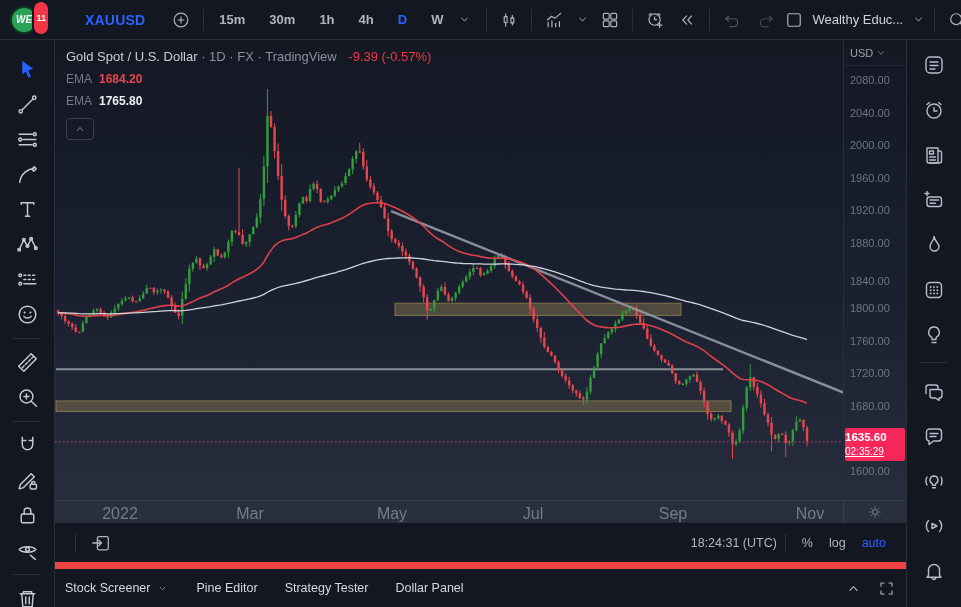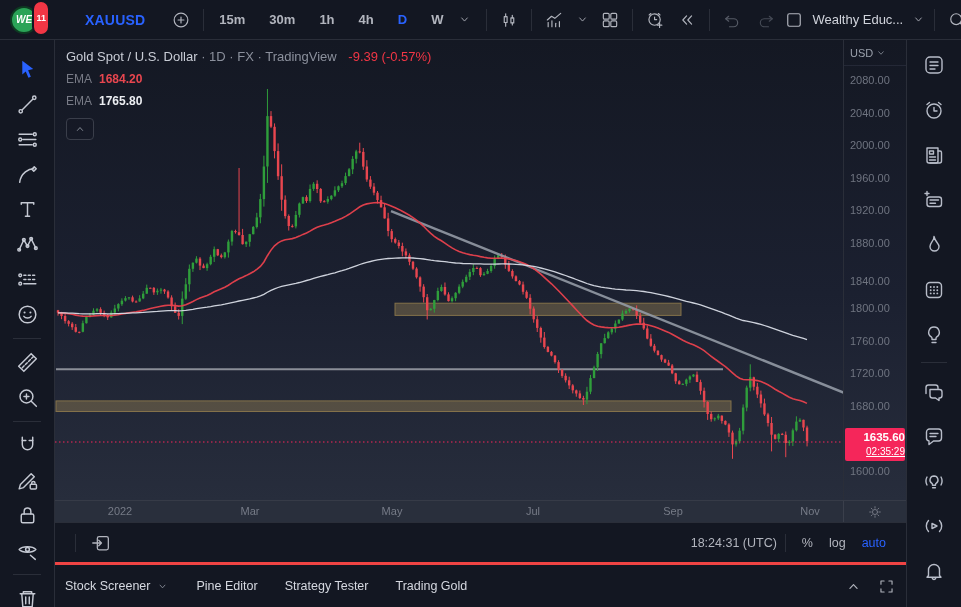--- a/index.html
+++ b/index.html
@@ -47,38 +47,38 @@
   #chart-change{color:#f23645;margin-left:8px;}
   .legend-row{display:flex;align-items:center;gap:7px;font-size:12px;height:22px;}
   #legend{position:absolute;left:11px;top:28px;z-index:5;}
   .legend-name{color:#787b86;}
   #collapse-btn{position:absolute;left:11px;top:78px;width:28px;height:22px;border:1px solid #3a3e4a;border-radius:4px;display:flex;align-items:center;justify-content:center;color:#9aa0ab;cursor:pointer;z-index:5;background:rgba(19,23,34,.4);}
   #collapse-btn .tb-ic{width:14px;height:14px;}
   
   #price-axis{position:absolute;left:843px;top:40px;width:63px;height:460px;background:linear-gradient(180deg,#141823 0%,#1b2030 55%,#272d3c 100%);border-left:1px solid #2a2e39;z-index:10;cursor:ns-resize;}
   #currency-label{position:absolute;left:0;top:0;width:100%;height:26px;display:flex;align-items:center;padding-left:6px;gap:2px;color:#9aa0ab;font-size:11px;border-bottom:1px solid #242836;cursor:pointer;}
   .price-label{position:absolute;left:6px;font-size:11px;color:#6f7480;}
-  #price-tag{position:absolute;left:1px;top:388px;width:60px;background:#f5265a;color:#fff;text-align:right;padding:2px 0 3px 0;border-radius:2px;line-height:1.3;}
+  #price-tag{position:absolute;left:1px;top:388px;width:60px;background:#f5265a;color:#fff;text-align:left;padding:2px 0 3px 0;border-radius:2px;line-height:1.3;}
   #price-tag .p{font-size:11.5px;font-weight:bold;}
   #price-tag .c{font-size:10px;text-decoration:underline;}
   
   #time-axis{position:absolute;left:55px;top:500px;width:851px;height:22px;background:#292f3c;border-top:1px solid #363b47;z-index:10;cursor:ew-resize;}
-  .time-tick{position:absolute;top:4px;transform:translateX(-50%);font-size:11px;color:#767b87;}
+  .time-tick{position:absolute;top:4px;transform:translateX(-50%);font-size:16px;color:#767b87;}
   #axis-corner{position:absolute;left:788px;top:0;width:63px;height:22px;border-left:1px solid #3a3f4b;display:flex;align-items:center;justify-content:center;}
   #sun-btn{width:16px;height:16px;color:#767b87;cursor:pointer;}
   
   #range-bar{position:absolute;left:55px;top:522px;width:851px;height:40px;background:#131722;border-top:1px solid #2a2e39;display:flex;align-items:center;padding:0 12px;z-index:10;}
   .range-item{padding:4px 9px;font-size:12.5px;font-weight:600;color:#b2b5be;border-radius:4px;cursor:pointer;}
   .rb-sep{width:1px;height:18px;background:#2a2e39;margin:0 8px;}
   #goto-date{width:22px;height:22px;color:#b2b5be;cursor:pointer;margin-left:6px;}
   #clock{margin-left:auto;font-size:12.5px;color:#b2b5be;cursor:pointer;}
   .scale-btn{font-size:12.5px;color:#b2b5be;padding:4px 8px;cursor:pointer;border-radius:4px;}
   .scale-btn.active{color:#2962ff;}
   
-  #footer{position:absolute;left:55px;top:562px;width:851px;height:45px;background:#131722;border-top:3px solid #ef4444;display:flex;align-items:center;padding:0 10px;z-index:10;}
+  #footer{position:absolute;left:55px;top:562px;width:851px;height:45px;background:#131722;border-top:7px solid #ef4444;display:flex;align-items:center;padding:0 10px;z-index:10;}
   .footer-tab{display:flex;align-items:center;gap:6px;font-size:12.5px;color:#d5d8e0;margin-right:27px;cursor:pointer;white-space:nowrap;}
   .footer-tab .tb-ic{width:13px;height:13px;color:#9aa0ab;}
   #footer-right{margin-left:auto;display:flex;align-items:center;gap:14px;}
   .footer-icon{width:19px;height:19px;color:#b2b5be;cursor:pointer;}
 </style>
 </head>
 <body>
 
 <div id="app">
 
@@ -915,21 +915,21 @@
             </svg>
           </span>
         </div>
         <div class="footer-tab">
           <span>Pine Editor</span>
         </div>
         <div class="footer-tab">
           <span>Strategy Tester</span>
         </div>
         <div class="footer-tab">
-          <span>Trading Gold</span>
+          <span>Dollar Panel</span>
         </div>
       </div>
     <div id="footer-right">
       <span class="ic footer-icon">
           <svg viewBox="0 0 24 24">
             <polyline points="7.5,14.5 12,9.5 16.5,14.5"></polyline>
           </svg>
         </span>
       <span class="ic footer-icon">
           <svg viewBox="0 0 24 24">

